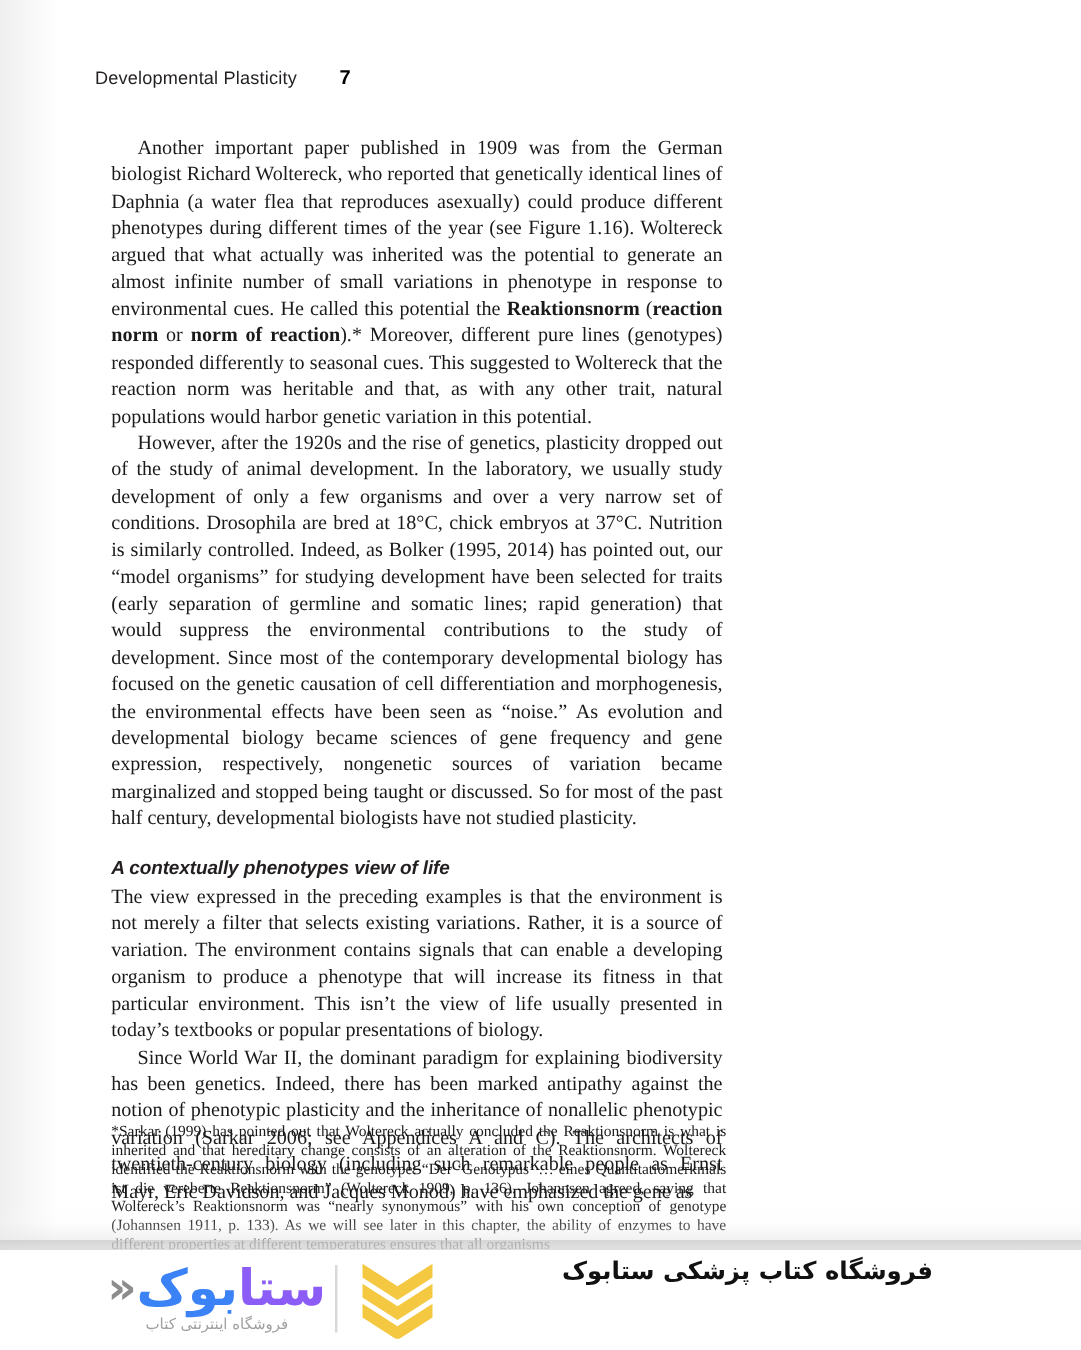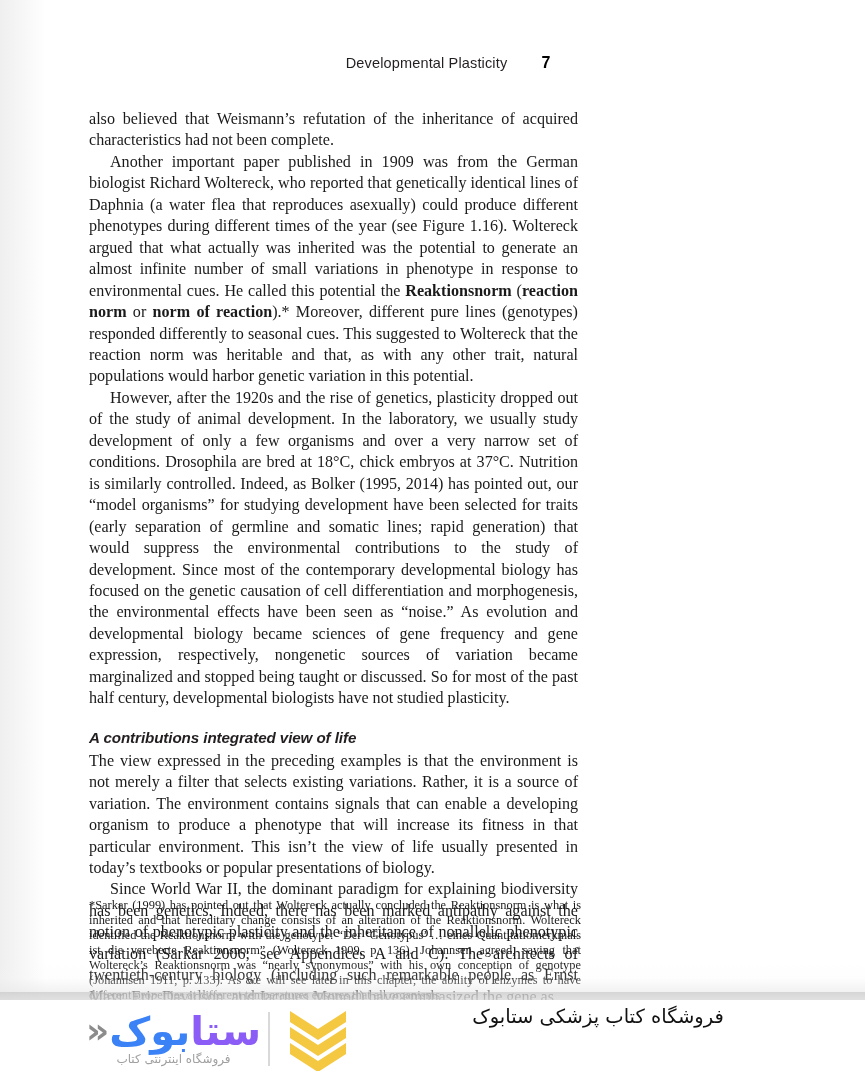--- a/index.html
+++ b/index.html
@@ -20,25 +20,25 @@
     left: 0; top: 0;
     width: 865px;
     height: 1000px;
     background: #ffffff;
     overflow: hidden;
   }
 
   
   .running-head {
     position: absolute;
-    left: 88px;
+    left: 76px;
     top: 54px;
     width: 720px;
     display: flex;
-    justify-content: center;
+    justify-content: flex-start;
     align-items: baseline;
   }
   .running-head-title {
     font-family: "Liberation Sans", sans-serif;
     font-size: 14.5px;
     color: #231f20;
     letter-spacing: .15px;
   }
   .running-head-folio {
     font-family: "Liberation Sans", sans-serif;
@@ -200,20 +200,21 @@
     width: 450px;
     text-align: center;
   }
   .brand-fa {
     direction: rtl;
     font-family: "DejaVu Sans", sans-serif;
     font-size: 19.5px;
     color: #111111;
     line-height: 1.5;
     white-space: nowrap;
+    font-weight: bold;
   }
   .brand-url {
     margin-top: 4px;
     font-family: "Liberation Sans", sans-serif;
     font-size: 27px;
     font-weight: bold;
     letter-spacing: 3.2px;
     color: #1a1a1a;
     white-space: nowrap;
   }
@@ -224,25 +225,24 @@
 
 <div class="page">
 
   <div class="running-head">
     <span class="running-head-title">Developmental Plasticity</span>
     <span class="running-head-folio">7</span>
   </div>
 
   <div class="text-column">
     <div id="body-before">
-        <p class="body-par"><span>also believed that Weismann’s refutation of the inheritance of acquired characteristics had not been complete.</span></p>
         <p class="body-par indent"><span>Another important paper published in 1909 was from the German biologist Richard Woltereck, who reported that genetically identical lines of </span><span class="it">Daphnia</span><span> (a water flea that reproduces asexually) could produce different phenotypes during different times of the year (see Figure 1.16). Woltereck argued that what actually was inherited was the </span><span class="it">potential</span><span> to generate an almost infinite number of small variations in phenotype in response to environmental cues. He called this potential the </span><span class="bd">Reaktionsnorm</span><span> (</span><span class="bd">reaction norm</span><span> or </span><span class="bd">norm of reaction</span><span>).* Moreover, different pure lines (genotypes) responded differently to seasonal cues. This suggested to Woltereck that the reaction norm was heritable and that, as with any other trait, natural populations would harbor genetic variation in this potential.</span></p>
         <p class="body-par indent"><span>However, after the 1920s and the rise of genetics, plasticity dropped out of the study of animal development. In the laboratory, we usually study development of only a few organisms and over a very narrow set of conditions. </span><span class="it">Drosophila</span><span> are bred at 18°C, chick embryos at 37°C. Nutrition is similarly controlled. Indeed, as Bolker (1995, 2014) has pointed out, our “model organisms” for studying development have been selected for traits (early separation of germline and somatic lines; rapid generation) that would suppress the environmental contributions to the study of development. Since most of the contemporary developmental biology has focused on the genetic causation of cell differentiation and morphogenesis, the environmental effects have been seen as “noise.” As evolution and developmental biology became sciences of gene frequency and gene expression, respectively, nongenetic sources of variation became marginalized and stopped being taught or discussed. So for most of the past half century, developmental biologists have not studied plasticity.</span></p>
       </div>
-    <div class="sec-head">A contributions integrated view of life</div>
+    <div class="sec-head">A contextually phenotypes view of life</div>
     <div id="body-after">
         <p class="body-par"><span>The view expressed in the preceding examples is that the environment is not merely a filter that selects existing variations. Rather, it is a </span><span class="it">source of variation.</span><span> The environment contains signals that can enable a developing organism to produce a phenotype that will increase its fitness in that particular environment. This isn’t the view of life usually presented in today’s textbooks or popular presentations of biology.</span></p>
         <p class="body-par indent"><span>Since World War II, the dominant paradigm for explaining biodiversity has been genetics. Indeed, there has been marked antipathy against the notion of phenotypic plasticity and the inheritance of nonallelic phenotypic variation (Sarkar 2006; see Appendices A and C). The architects of twentieth-century biology (including such remarkable people as Ernst Mayr, Eric Davidson, and Jacques Monod) have emphasized the gene as</span></p>
       </div>
   </div>
 
   <div class="footnote">
     <p id="footnote-text"><span>*Sarkar (1999) has pointed out that Woltereck actually concluded the </span><span class="it">Reaktionsnorm</span><span> is what is inherited and that hereditary change consists of an alteration of the </span><span class="it">Reaktionsnorm</span><span>. Woltereck identified the </span><span class="it">Reaktionsnorm</span><span> with the genotype: </span><span class="it">“Der ‘Genotypus’ … eines Quantitatiomerkmals ist die vereberte Reaktionsnorm”</span><span> (Woltereck 1909, p. 136). Johannsen agreed, saying that Woltereck’s </span><span class="it">Reaktionsnorm</span><span> was “nearly synonymous” with his own conception of genotype (Johannsen 1911, p. 133). As we will see later in this chapter, the ability of enzymes to have different properties at different temperatures ensures that all organisms</span></p>
   </div>
 

